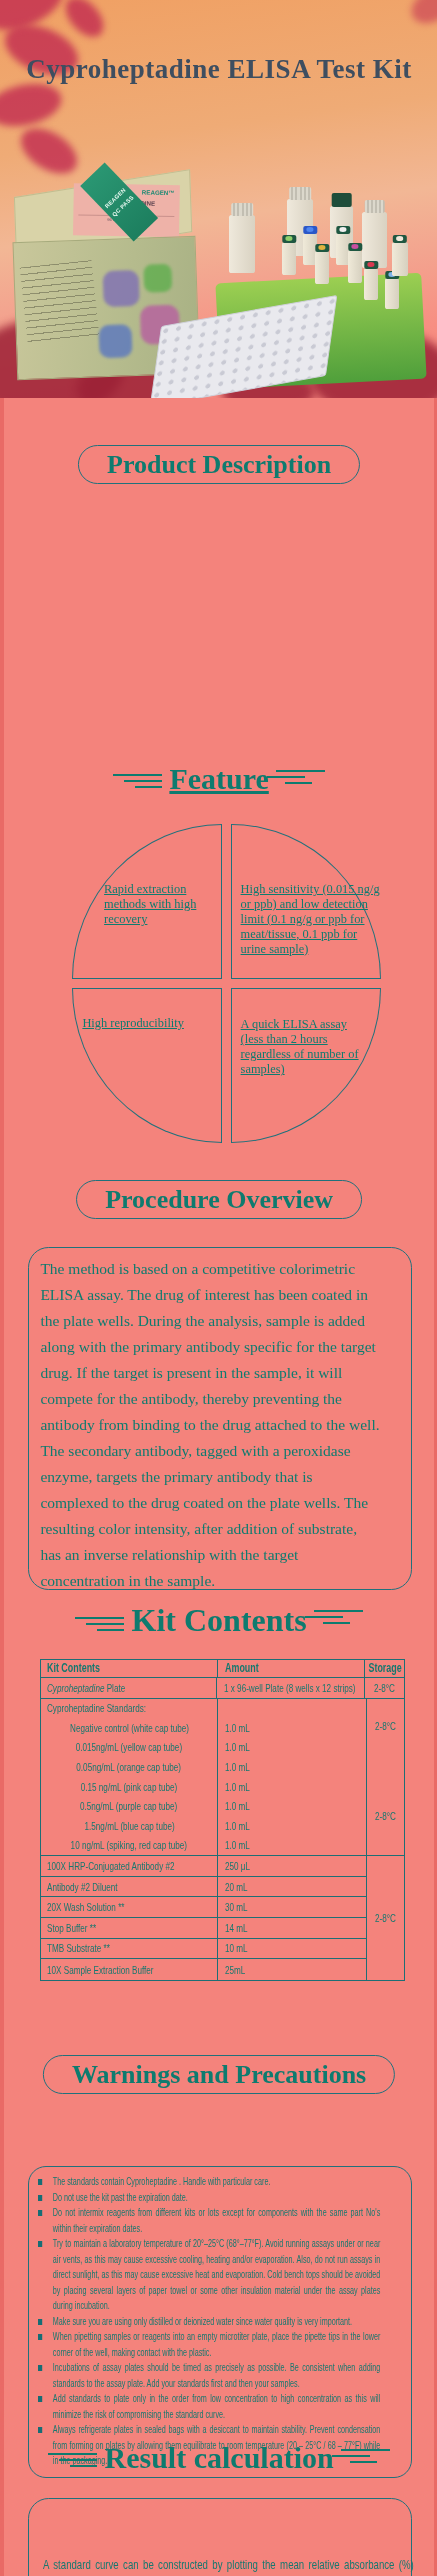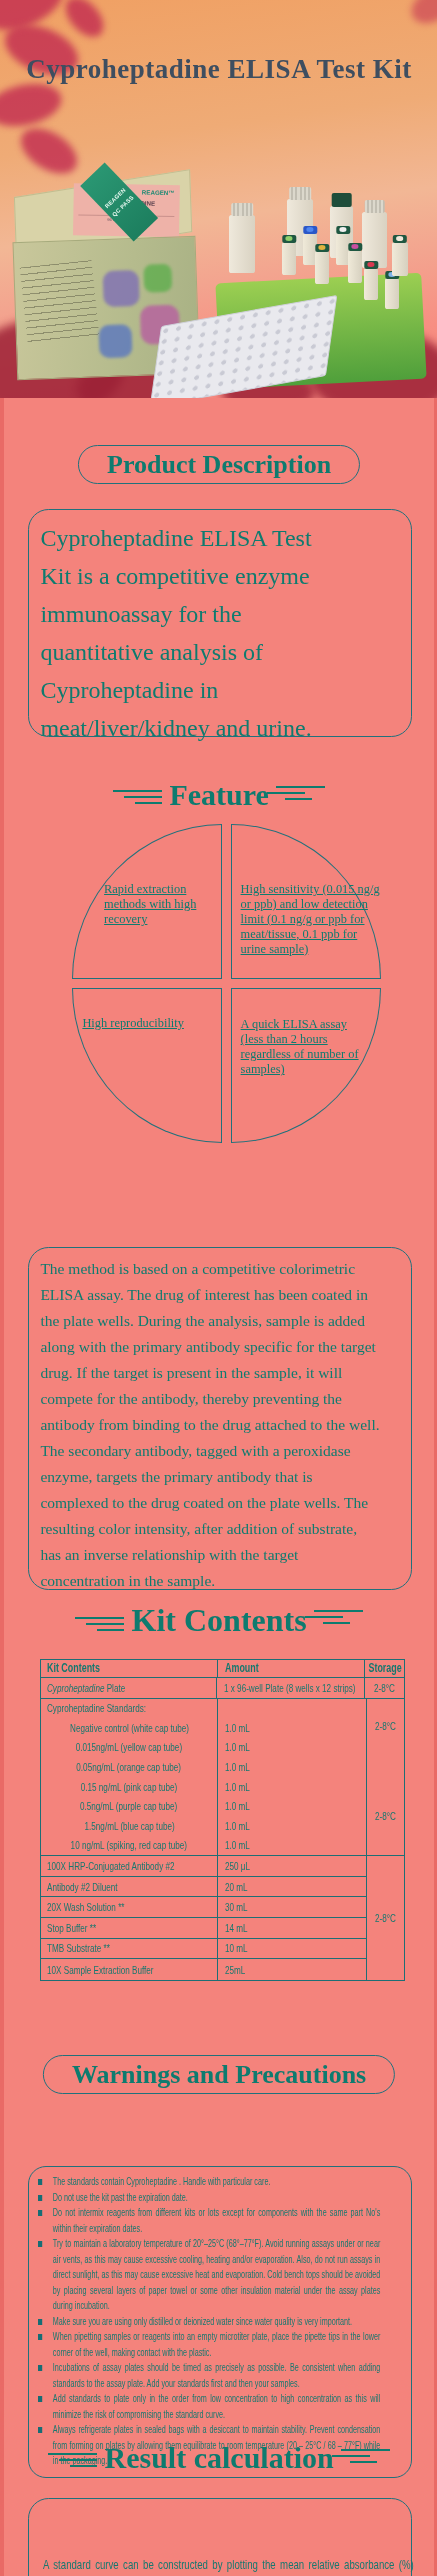--- a/index.html
+++ b/index.html
@@ -208,28 +208,22 @@
     <div class="blob mound" style="left:-31px;top:319px;width:155px;height:98px;"></div>
     <div class="blob mound" style="left:77px;top:355px;width:124px;height:67px;"></div>
     <div class="blob mound" style="left:309px;top:330px;width:144px;height:88px;"></div>
     <div class="blob mound" style="left:222px;top:369px;width:93px;height:46px;"></div>
   </div>
 
   <div class="content">
 
     <div class="pill" style="top:47px;">Product Description</div>
 
-    <div class="tbox desc-box">Cyproheptadine ELISA Test
-Kit is a competitive enzyme
-immunoassay for the
-quantitative analysis of
-Cyproheptadine in
-meat/liver/kidney and urine.</div>
-
-    <div class="shead" style="top:380px;">
+
+    <div class="shead" style="top:364px;text-decoration:underline;">
       <div class="sl left">
           <span class="l1"></span>
           <span class="l2"></span>
           <span class="l3"></span>
         </div>
       <div>Feature</div>
       <div class="sl right">
           <span class="l1"></span>
           <span class="l2"></span>
           <span class="l3"></span>
@@ -244,20 +238,21 @@
           <div class="qt">High sensitivity (0.015 ng/g or ppb) and low detection limit (0.1 ng/g or ppb for meat/tissue, 0.1 ppb for urine sample)</div>
         </div>
       <div class="q q3">
           <div class="qt">High reproducibility</div>
         </div>
       <div class="q q4">
           <div class="qt">A quick ELISA assay (less than 2 hours regardless of number of samples)</div>
         </div>
     </div>
 
+    <div class="pill" style="top:782px;">Procedure Overview</div>
 
     <div class="tbox proc-box">The method is based on a competitive colorimetric
 ELISA assay. The drug of interest has been coated in
 the plate wells. During the analysis, sample is added
 along with the primary antibody specific for the target
 drug. If the target is present in the sample, it will
 compete for the antibody, thereby preventing the
 antibody from binding to the drug attached to the well.
 The secondary antibody, tagged with a peroxidase
 enzyme, targets the primary antibody that is

